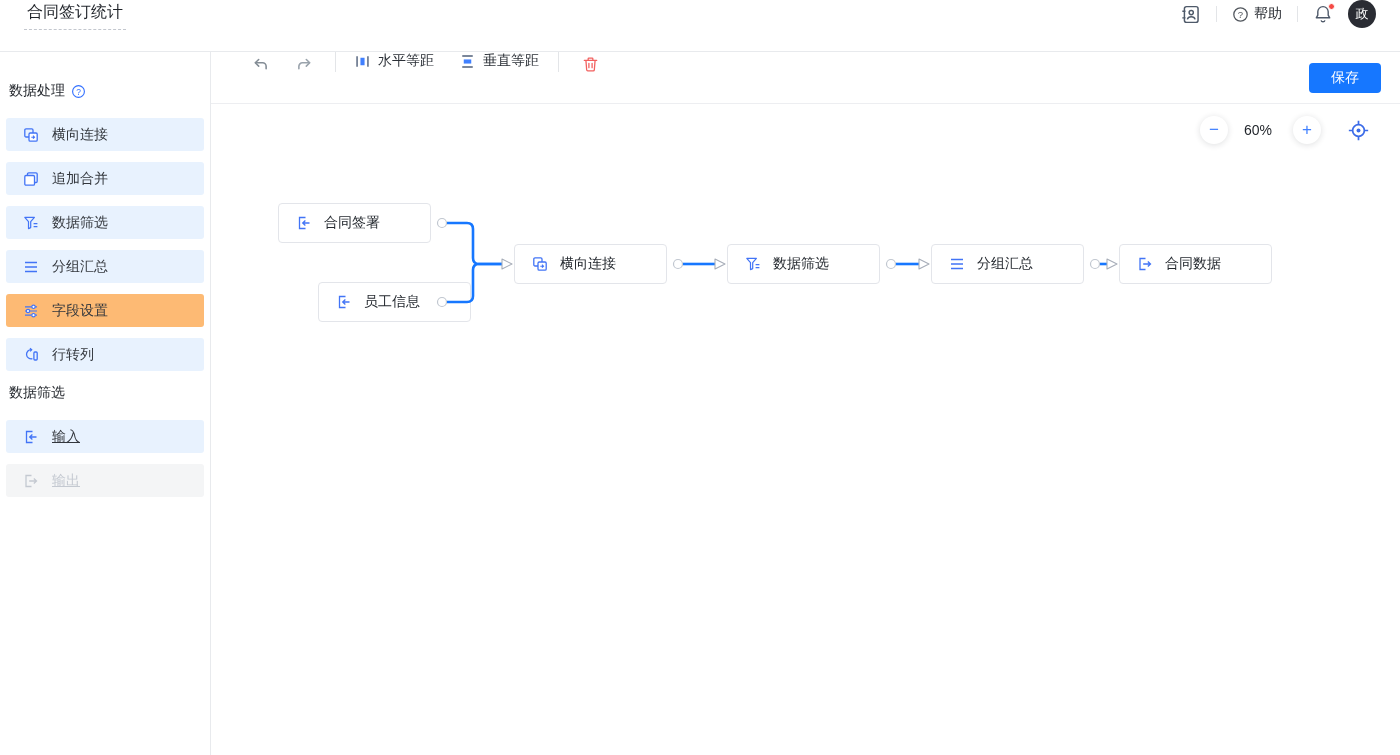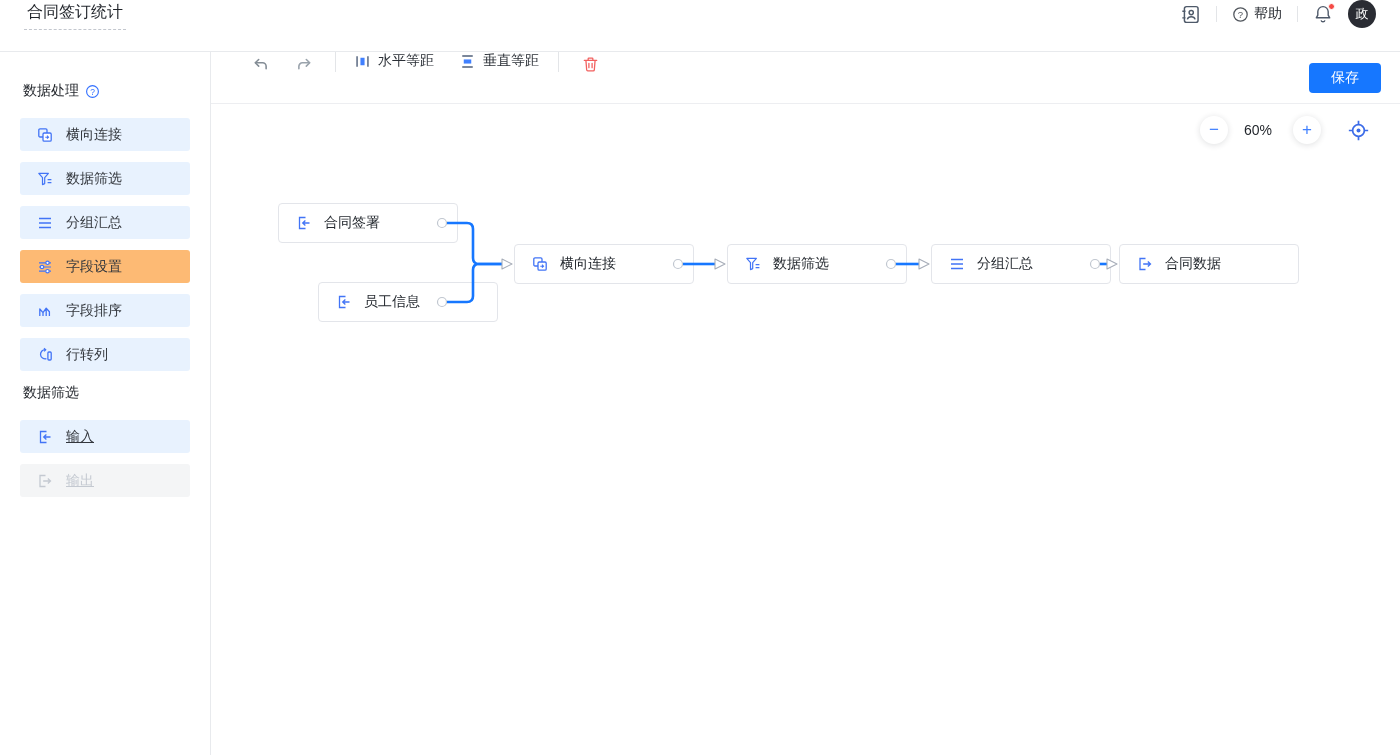--- a/index.html
+++ b/index.html
@@ -11,38 +11,38 @@
   .doc-title{font-size:16px;padding:2px 3px 6px;border-bottom:1px dashed #C3C7CE;cursor:text}
   .hdr-right{display:flex;align-items:center;gap:15px}
   .hdr-divider{width:1px;height:16px;background:#E3E5E8}
   .help-btn{display:flex;align-items:center;gap:5px;font-size:14px;color:#1F2329;cursor:pointer}
   .icon-holder{display:flex;align-items:center;justify-content:center;cursor:pointer}
   .bell-wrap{position:relative;cursor:pointer}
   .bell-dot{position:absolute;top:-1px;right:-2px;width:7px;height:7px;border-radius:50%;border:1px solid #fff}
   .avatar{width:28px;height:28px;border-radius:50%;color:#fff;font-size:13px;display:flex;align-items:center;justify-content:center;cursor:pointer}
   
   .body-row{flex:1;display:flex;min-height:0}
-  .sidebar{width:211px;flex:0 0 211px;border-right:1px solid #E8EAED;padding:30px 20px 0;background:#fff;overflow:hidden}
+  .sidebar{width:211px;flex:0 0 211px;border-right:1px solid #E8EAED;padding:30px 6px 0;background:#fff;overflow:hidden}
   .sec-title{font-size:14px;display:flex;align-items:center;gap:6px;margin:0 3px 18px}
   .sec-title.later{margin-top:13px}
   .s-item{height:33px;border-radius:3px;display:flex;align-items:center;padding-left:17px;gap:13px;margin-bottom:11px;font-size:14px;color:#33373D;cursor:pointer}
   .s-item .ic{display:flex}
   .s-item.disabled{cursor:default}
   .main{flex:1;display:flex;flex-direction:column;min-width:0}
   
   .toolbar{height:52px;flex:0 0 52px;border-bottom:1px solid #EDEEF1;display:flex;align-items:flex-start;padding-left:37px;position:relative;background:#fff}
   .tb-iconbtn{width:24px;height:24px;display:flex;align-items:center;justify-content:center;cursor:pointer}
   .tb-iconbtn + .tb-iconbtn{margin-left:20px}
   .tb-divider{width:1px;height:20px;background:#E3E5E8;margin:0 19px}
   .tb-btn{display:flex;align-items:center;gap:8px;font-size:14px;color:#2A2F36;cursor:pointer}
   .tb-btn + .tb-btn{margin-left:26px}
   .save-btn{position:absolute;right:19px;top:11px;width:72px;height:30px;border:none;border-radius:4px;font-size:14px;color:#fff;cursor:pointer;font-family:inherit}
   
   .canvas{flex:1;position:relative;background:#fff;overflow:hidden}
-  .flow-node{position:absolute;width:180px;height:40px;background:#fff;border:1px solid #E3E5EA;border-radius:4px;display:flex;align-items:center;padding-left:17px;gap:12px;font-size:14px;color:#24292F;cursor:move}
+  .flow-node{position:absolute;width:153px;height:40px;background:#fff;border:1px solid #E3E5EA;border-radius:4px;display:flex;align-items:center;padding-left:17px;gap:12px;font-size:14px;color:#24292F;cursor:move}
   .flow-node .ic{display:flex}
   .edges-svg{position:absolute;left:0;top:0;pointer-events:none}
   .zoomctl{position:absolute;top:12px;right:30px;display:flex;align-items:center}
   .zc-circle{width:28px;height:28px;border-radius:50%;background:#fff;box-shadow:0 1px 6px rgba(31,35,41,.14);display:flex;align-items:center;justify-content:center;font-size:17px;color:#4080FF;cursor:pointer;user-select:none}
   .zc-label{font-size:14px;color:#1F2329;margin:0 21px 0 16px}
   .zc-locate{margin-left:26px;cursor:pointer;display:flex}
 </style>
 </head>
 <body>
 
@@ -99,20 +99,29 @@
               <rect x="1.8" y="1.8" width="8.2" height="8.2" rx="1.2" fill="none" stroke="currentColor" stroke-width="1.3"></rect>
               <rect x="6" y="6" width="8.2" height="8.2" rx="1.2" fill="#fff" stroke="currentColor" stroke-width="1.3"></rect>
               <path d="M8.3 10.2 H11.4 M10 8.7 L11.5 10.2 L10 11.7" fill="none" stroke="currentColor" stroke-width="1.1"></path>
             </svg>
           </span>
           <span>横向连接</span>
         </div>
         <div class="s-item" style="background: rgb(232, 242, 254); color: rgb(51, 55, 61);">
           <span class="ic" style="color:#4274F6">
             <svg width="16" height="16" viewBox="0 0 16 16">
+              <rect x="4.5" y="1.8" width="9.7" height="9.7" rx="1.2" fill="none" stroke="currentColor" stroke-width="1.3"></rect>
+              <rect x="1.8" y="4.5" width="9.7" height="9.7" rx="1.2" fill="#fff" stroke="currentColor" stroke-width="1.3"></rect>
+            </svg>
+          </span>
+          <span>追加合并</span>
+        </div>
+        <div class="s-item" style="background: rgb(232, 242, 254); color: rgb(51, 55, 61);">
+          <span class="ic" style="color:#4274F6">
+            <svg width="16" height="16" viewBox="0 0 16 16">
               <path d="M1.8 2.4 h9.6 l-3.7 4.3 v5.9 l-2.2 1 v-6.9 Z" fill="none" stroke="currentColor" stroke-width="1.2" stroke-linejoin="round"></path>
               <path d="M10.6 8.6 h3.8 M10.6 11.6 h3.8" stroke="currentColor" stroke-width="1.2"></path>
             </svg>
           </span>
           <span>数据筛选</span>
         </div>
         <div class="s-item" style="background: rgb(232, 242, 254); color: rgb(51, 55, 61);">
           <span class="ic" style="color:#4274F6">
             <svg width="16" height="16" viewBox="0 0 16 16">
               <path d="M2 3.6 h12 M2 8 h12 M2 12.4 h12" stroke="currentColor" stroke-width="1.5" fill="none"></path>
@@ -123,28 +132,20 @@
         <div class="s-item" style="background: #fdba74; color: rgb(51, 55, 61);">
           <span class="ic" style="color:#4274F6">
             <svg width="16" height="16" viewBox="0 0 16 16">
               <path d="M2 3.8 h12 M2 8 h12 M2 12.2 h12" stroke="currentColor" stroke-width="1.2" fill="none"></path>
               <circle cx="10.5" cy="3.8" r="1.7" fill="#fff" stroke="currentColor" stroke-width="1.2"></circle>
               <circle cx="5" cy="8" r="1.7" fill="#fff" stroke="currentColor" stroke-width="1.2"></circle>
               <circle cx="10.5" cy="12.2" r="1.7" fill="#fff" stroke="currentColor" stroke-width="1.2"></circle>
             </svg>
           </span>
           <span>字段设置</span>
-        </div>
-        <div class="s-item" style="background: rgb(232, 242, 254); color: rgb(51, 55, 61);">
-          <span class="ic" style="color:#4274F6">
-            <svg width="16" height="16" viewBox="0 0 16 16">
-              <path fill="none" stroke="currentColor" stroke-width="1.3" stroke-linejoin="round" d="M2.8 13 V6 L6 9.6 V13 M6 9.6 L9.2 5.2 V13 M9.2 5.2 L12.4 8.8 V13"></path>
-            </svg>
-          </span>
-          <span>字段排序</span>
         </div>
         <div class="s-item" style="background: rgb(232, 242, 254); color: rgb(51, 55, 61);">
           <span class="ic" style="color:#4274F6">
             <svg width="16" height="16" viewBox="0 0 16 16">
               <path fill="none" stroke="currentColor" stroke-width="1.3" d="M8.6 2.7 A4.6 4.6 0 1 0 9.4 11.7"></path>
               <path fill="none" stroke="currentColor" stroke-width="1.2" d="M7 1.3 L8.7 2.7 L7.1 4.3"></path>
               <rect x="10.9" y="5" width="3.3" height="8" rx="1" fill="none" stroke="currentColor" stroke-width="1.3"></rect>
             </svg>
           </span>
           <span>行转列</span>

